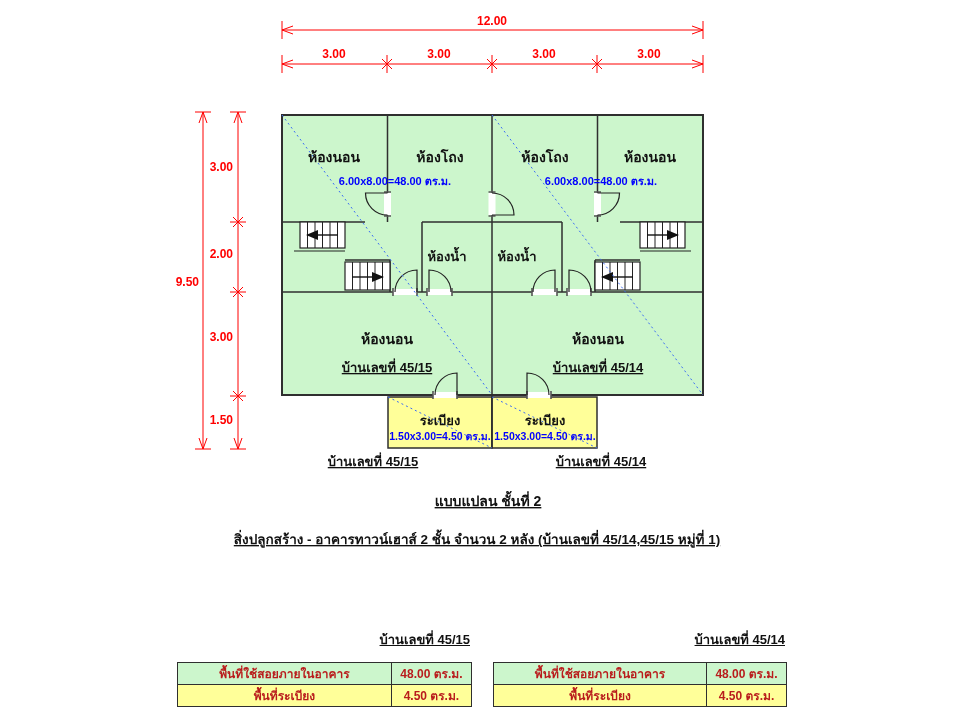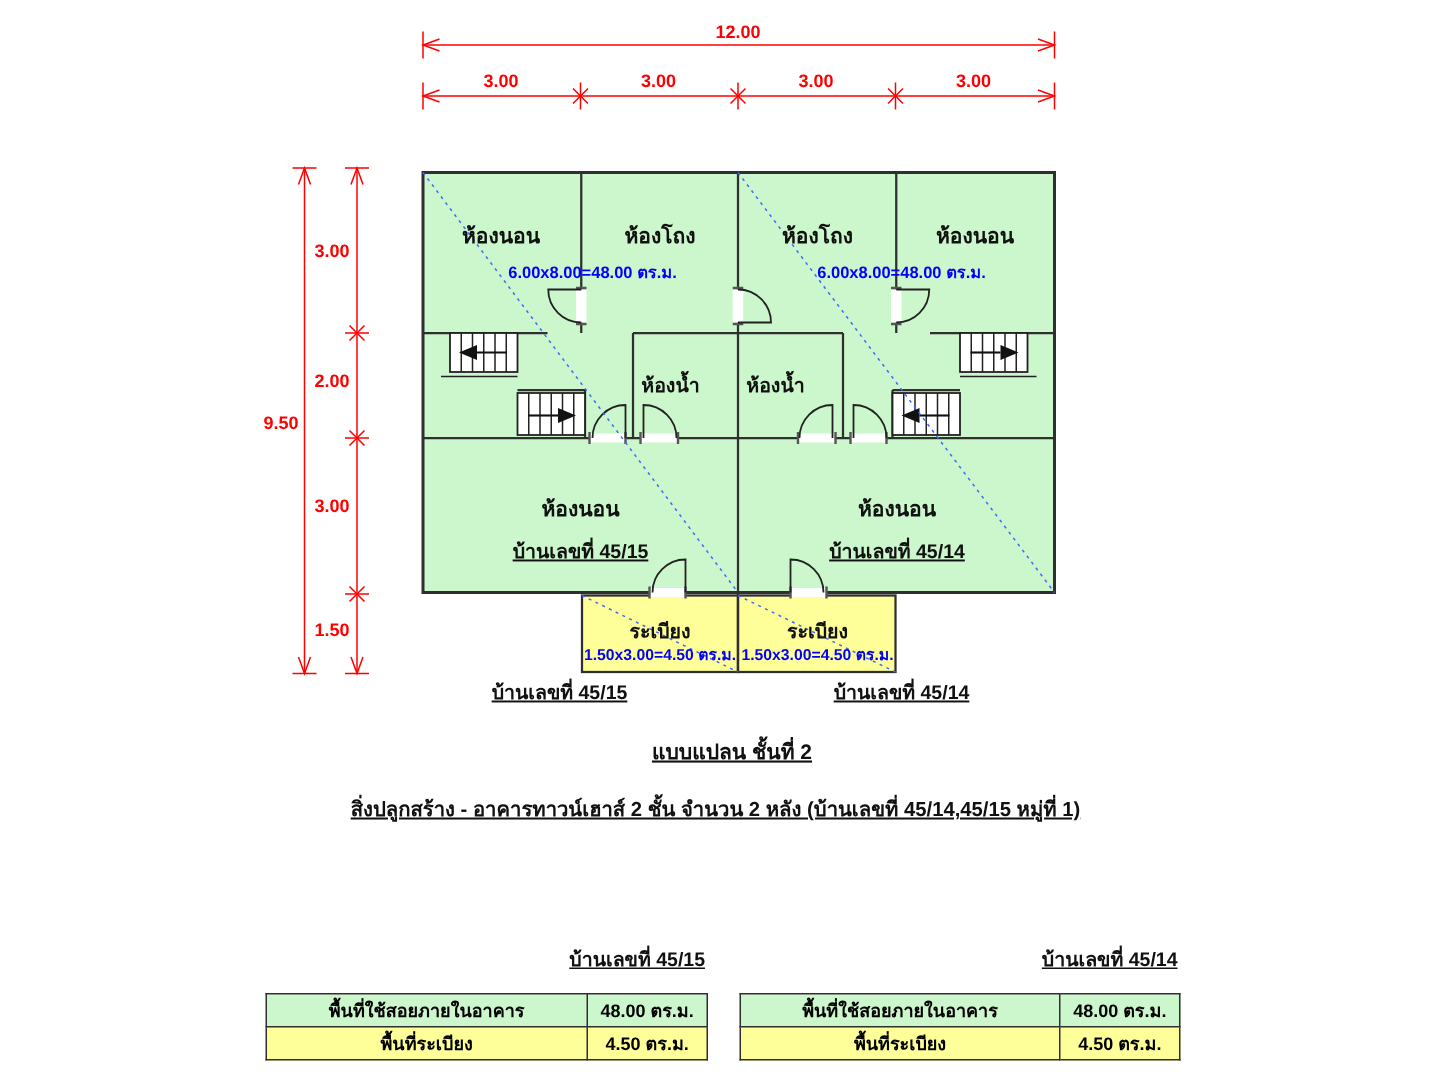--- a/index.html
+++ b/index.html
@@ -20,21 +20,21 @@
   .treads { stroke:#222222; stroke-width:1; fill:none; }
   .diag { stroke:#3b6cf5; stroke-width:1; stroke-dasharray:2 3; fill:none; }
   .dimline { stroke:#ff0000; stroke-width:1; fill:none; }
   .gapw { fill:#ffffff; }
   .jamb { stroke:#555555; stroke-width:1.6; fill:none; }
   .areatable { position:absolute; }
   .tbl-header { text-align:right; font-weight:bold; font-size:13px;
                 text-decoration:underline; color:#111; margin:0 2px 12px 0; }
   .areatable table { border-collapse:collapse; }
   .areatable td { border:1.6px solid #2f2f2f; font-size:12px; font-weight:bold;
-                  color:#000000; text-align:center; height:21px; padding:0 2px; }
+                  color:#b91c1c; text-align:center; height:21px; padding:0 2px; }
   .col-label { width:212px; }
   .col-value { width:76px; }
   .row-green td { background:#ccf6cc; }
   .row-yellow td { background:#ffff99; }
 </style>
 </head>
 <body>
 
 <div class="page">
 

